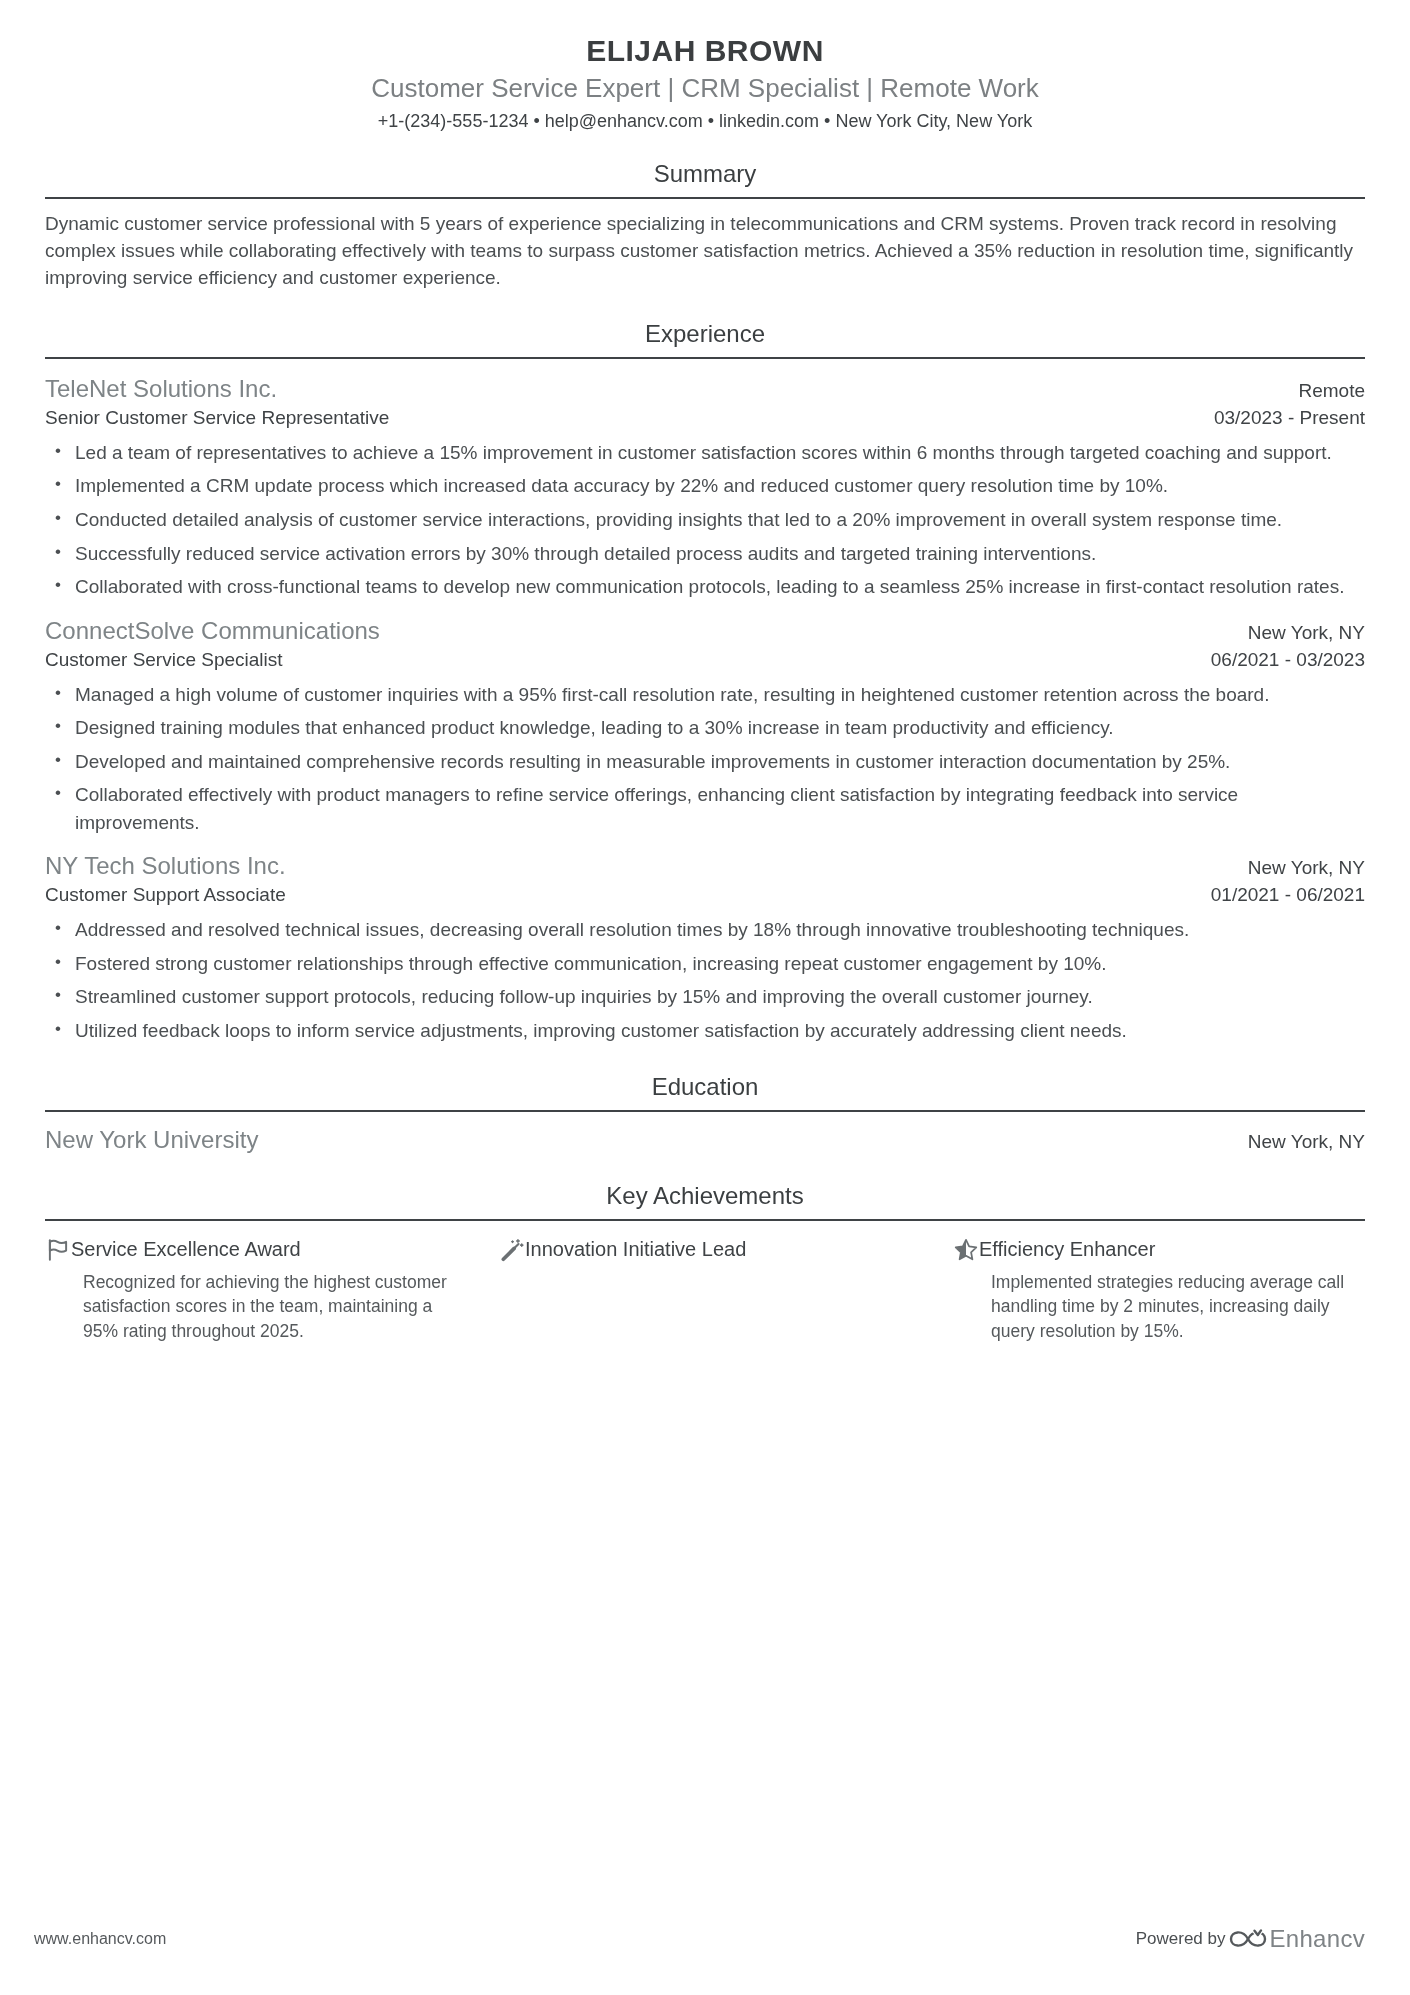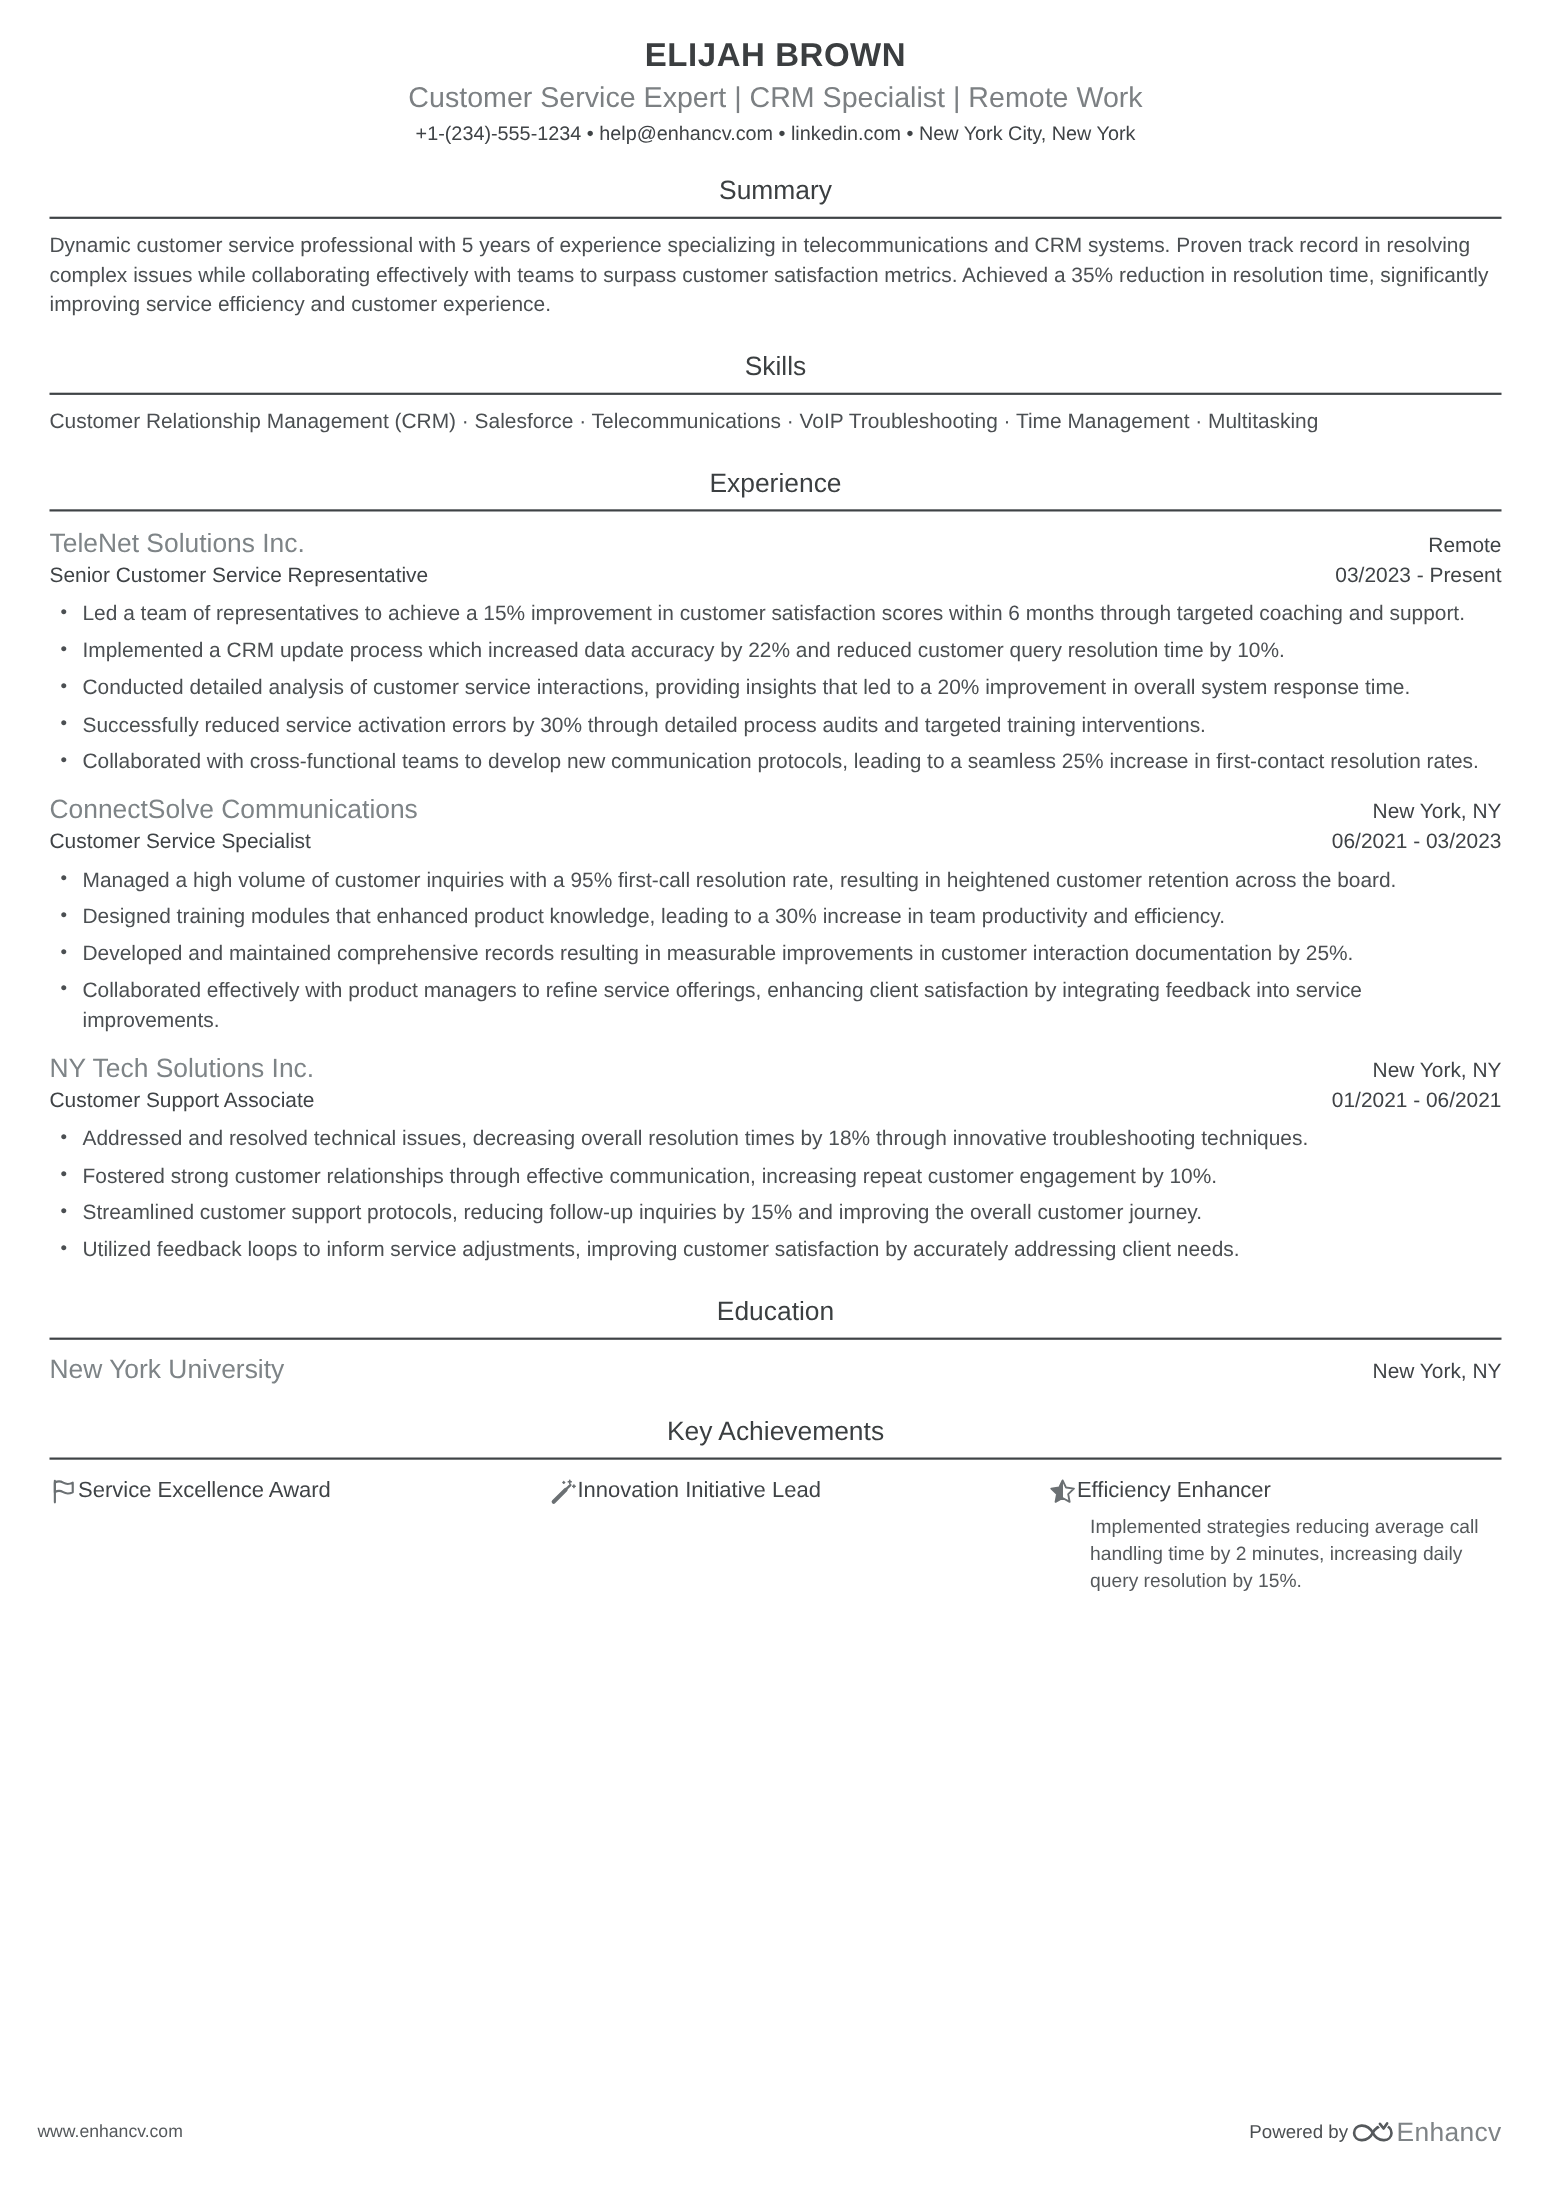--- a/index.html
+++ b/index.html
@@ -148,25 +148,20 @@
     <div class="hdr-title">Customer Service Expert | CRM Specialist | Remote Work</div>
     <div class="hdr-contact">+1-(234)-555-1234  •  help@enhancv.com  •  linkedin.com  •  New York City, New York</div>
   </div>
 
   <div class="section">
     <div class="sec-heading">Summary</div>
     <hr class="sec-rule">
     <div class="body-text">Dynamic customer service professional with 5 years of experience specializing in telecommunications and CRM systems. Proven track record in resolving complex issues while collaborating effectively with teams to surpass customer satisfaction metrics. Achieved a 35% reduction in resolution time, significantly improving service efficiency and customer experience.</div>
   </div>
 
-  <div class="section">
-    <div class="sec-heading">Skills</div>
-    <hr class="sec-rule">
-    <div class="body-text">Customer Relationship Management (CRM) · Salesforce · Telecommunications · VoIP Troubleshooting · Time Management · Multitasking</div>
-  </div>
 
   <div class="section">
     <div class="sec-heading">Experience</div>
     <hr class="sec-rule">
 
     <div class="job">
       <div class="job-row1">
         <div class="job-company">TeleNet Solutions Inc.</div>
         <div class="job-loc">Remote</div>
       </div>
@@ -237,20 +232,21 @@
       <div class="ach-item">
         <div class="ach-head">
           <span class="ach-icon">
             <svg width="26" height="26" viewBox="0 0 24 24" fill="none" stroke="#6b7073" stroke-width="1.8" stroke-linecap="round" stroke-linejoin="round">
               <line x1="4.5" y1="3" x2="4.5" y2="21"></line>
               <path d="M4.5 4.5 C7 3, 9 3, 11.5 4.5 S16.5 6, 19.5 4.5 V12.5 C16.5 14, 14 14, 11.5 12.5 S7 11, 4.5 12.5 Z"></path>
             </svg>
           </span>
           <span class="ach-title">Service Excellence Award</span>
         </div>
+        <div class="ach-desc">Recognized for achieving the highest customer satisfaction scores in the team, maintaining a 95% rating throughout 2025.</div>
       </div>
 
       <div class="ach-item">
         <div class="ach-head">
           <span class="ach-icon">
             <svg width="26" height="26" viewBox="0 0 24 24" fill="none" stroke="#6b7073" stroke-linecap="round" stroke-linejoin="round">
               <line x1="4" y1="20.5" x2="14" y2="10.5" stroke-width="3.4"></line>
               <line x1="14.5" y1="10" x2="18" y2="6.5" stroke-width="2"></line>
               <path d="M17.5 2.5 v2.4 M16.3 3.7 h2.4" stroke-width="1.4"></path>
               <path d="M21 6.5 v2 M20 7.5 h2" stroke-width="1.4"></path>

